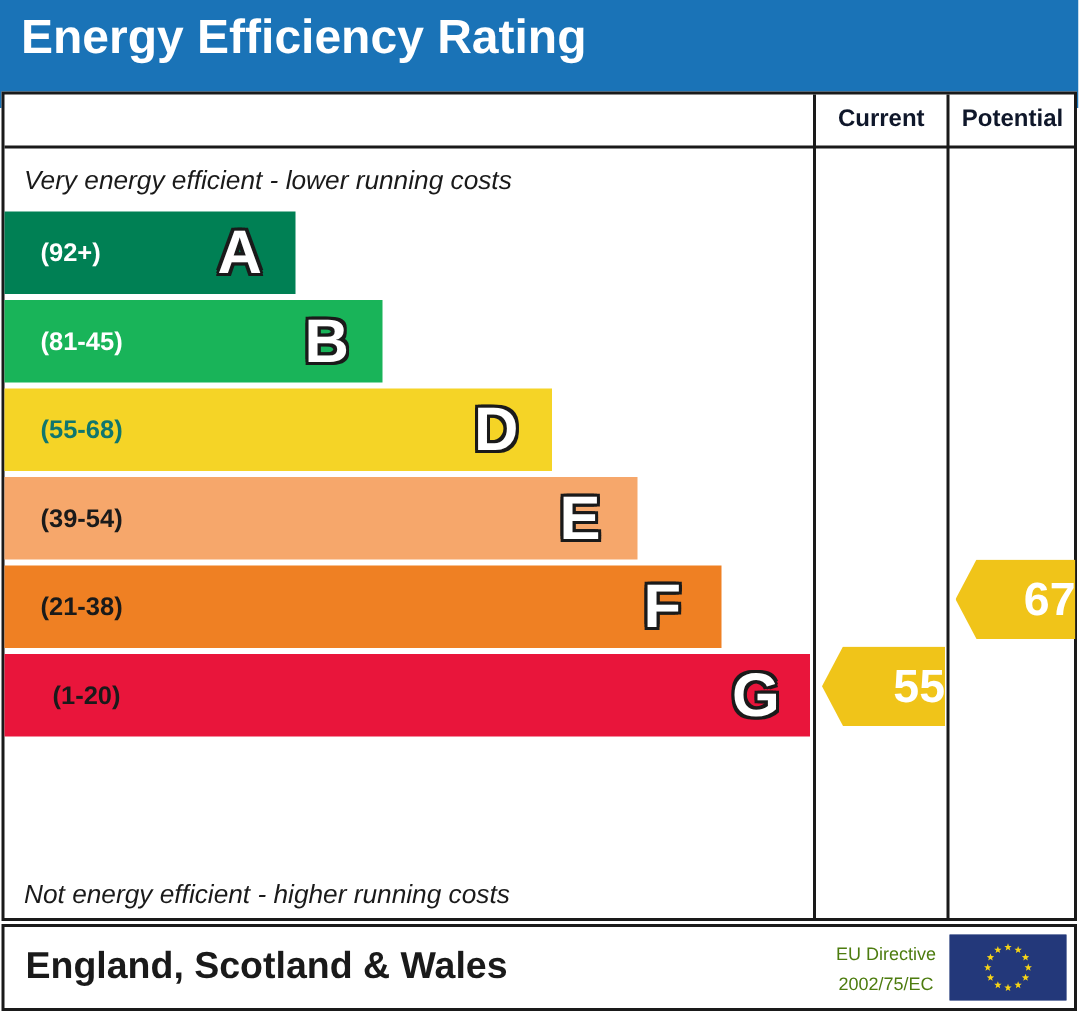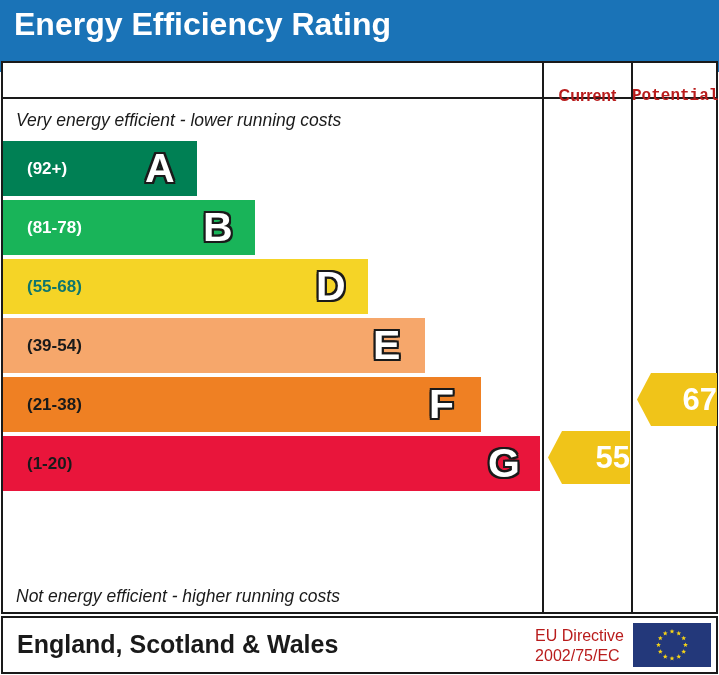--- a/index.html
+++ b/index.html
@@ -59,30 +59,30 @@
     position: absolute;
     left: 0;
     top: 0;
     width: 100%;
     height: 36px;
     border-bottom: 2px solid #1a1a1a;
     box-sizing: border-box;
   }
   .col-head {
     position: absolute;
-    top: 16px;
+    top: 0;
     height: 34px;
     line-height: 34px;
     text-align: center;
     font-size: 16px;
     font-weight: bold;
-    color: #b91c1c;
+    color: #0f172a;
   }
   .col-head.current  { left: 540px; width: 89px; }
-  .col-head.potential{ left: 629px; width: 86px; font-family: Liberation Mono, monospace; }
+  .col-head.potential{ left: 629px; width: 86px; }
 
   
   .vline {
     position: absolute;
     top: 0;
     width: 2px;
     background: #1a1a1a;
     height: 549px;
   }
   .vline.v1 { left: 539px; }
@@ -188,23 +188,23 @@
     top: 12px;
     font-size: 25px;
     font-weight: bold;
     color: #1a1a1a;
     white-space: nowrap;
   }
   .directive {
     position: absolute;
     right: 92px;
     top: 8px;
-    text-align: left;
-    font-size: 16px;
-    color: #b91c1c;
+    text-align: center;
+    font-size: 12px;
+    color: #4d7c0f;
     line-height: 20px;
   }
   .eu-flag {
     position: absolute;
     right: 5px;
     top: 5px;
     width: 78px;
     height: 44px;
     background: #23387a;
   }
@@ -233,41 +233,41 @@
       <div class="caption top">Very energy efficient - lower running costs</div>
 
       <div class="bands">
         <div class="band">
           <div class="bar" style="width: 194px; background: rgb(0, 128, 84);"></div>
           <div class="range" style="color: rgb(255, 255, 255);">(92+)</div>
           <div class="letter" style="left: 142px;">A</div>
         </div>
         <div class="band dark-label">
           <div class="bar" style="width: 252px; background: rgb(25, 180, 89);"></div>
-          <div class="range" style="color: rgb(255, 255, 255);">(81-78)</div>
+          <div class="range" style="color: rgb(255, 255, 255);">(81-45)</div>
           <div class="letter" style="left: 200px;">B</div>
         </div>
         <div class="band dark-label">
           <div class="bar" style="width: 365px; background: rgb(245, 212, 38);"></div>
           <div class="range" style="color: #0f766e;">(55-68)</div>
           <div class="letter" style="left: 313px;">D</div>
         </div>
         <div class="band dark-label">
           <div class="bar" style="width: 422px; background: rgb(246, 167, 107);"></div>
           <div class="range" style="color: rgb(26, 26, 26);">(39-54)</div>
           <div class="letter" style="left: 370px;">E</div>
         </div>
         <div class="band dark-label">
           <div class="bar" style="width: 478px; background: rgb(239, 128, 35);"></div>
           <div class="range" style="color: rgb(26, 26, 26);">(21-38)</div>
           <div class="letter" style="left: 426px;">F</div>
         </div>
         <div class="band dark-label">
           <div class="bar" style="width: 537px; background: rgb(233, 21, 59);"></div>
-          <div class="range" style="color: rgb(26, 26, 26);">(1-20)</div>
+          <div class="range" style="color: rgb(26, 26, 26); margin-left: 8px;">(1-20)</div>
           <div class="letter" style="left: 485px;">G</div>
         </div>
       </div>
 
       <div class="caption bottom">Not energy efficient - higher running costs</div>
     </div>
 
     <div class="rating-arrow current" style="background: rgb(240, 196, 25);">55</div>
     <div class="rating-arrow potential" style="background: rgb(240, 196, 25);">67</div>
   </div>

